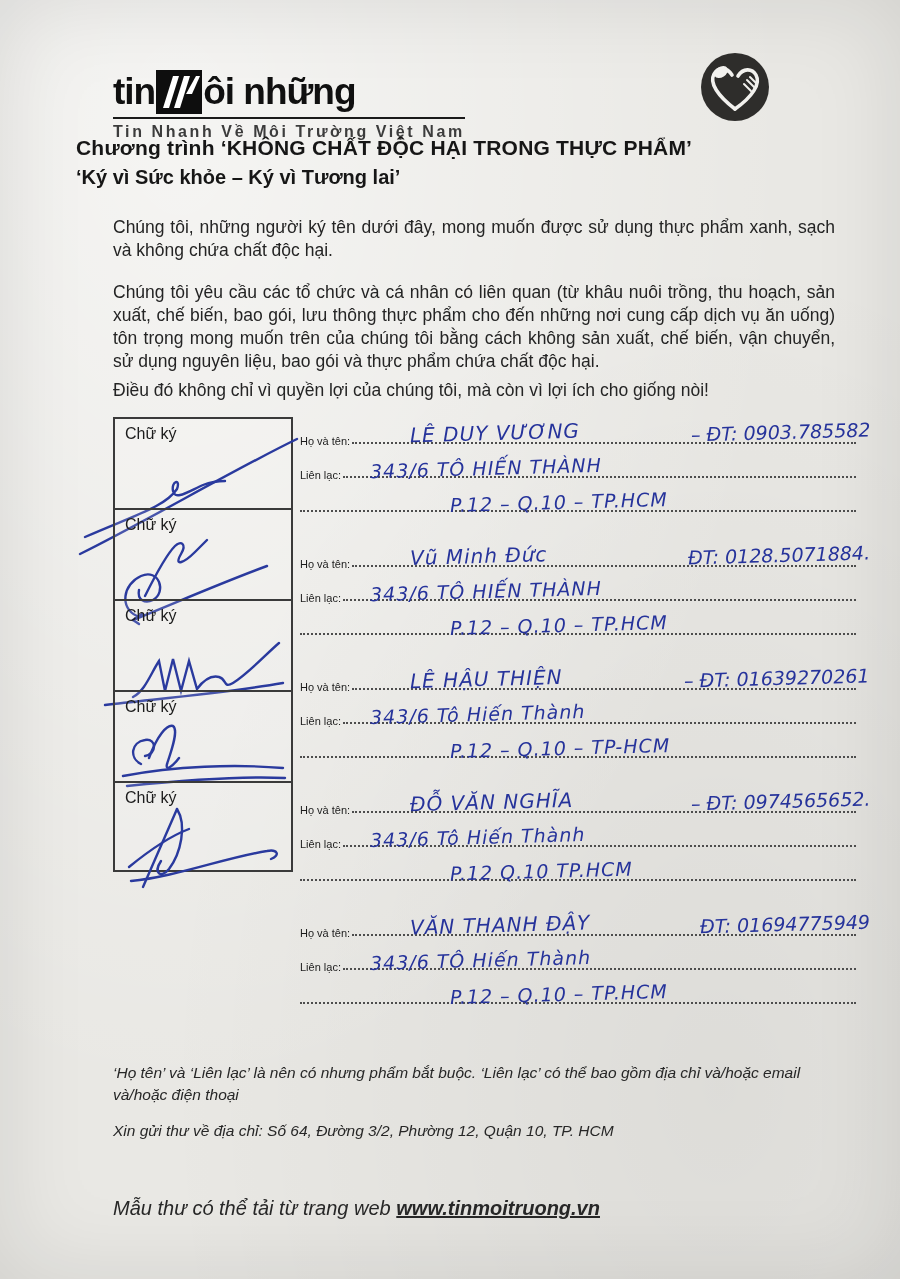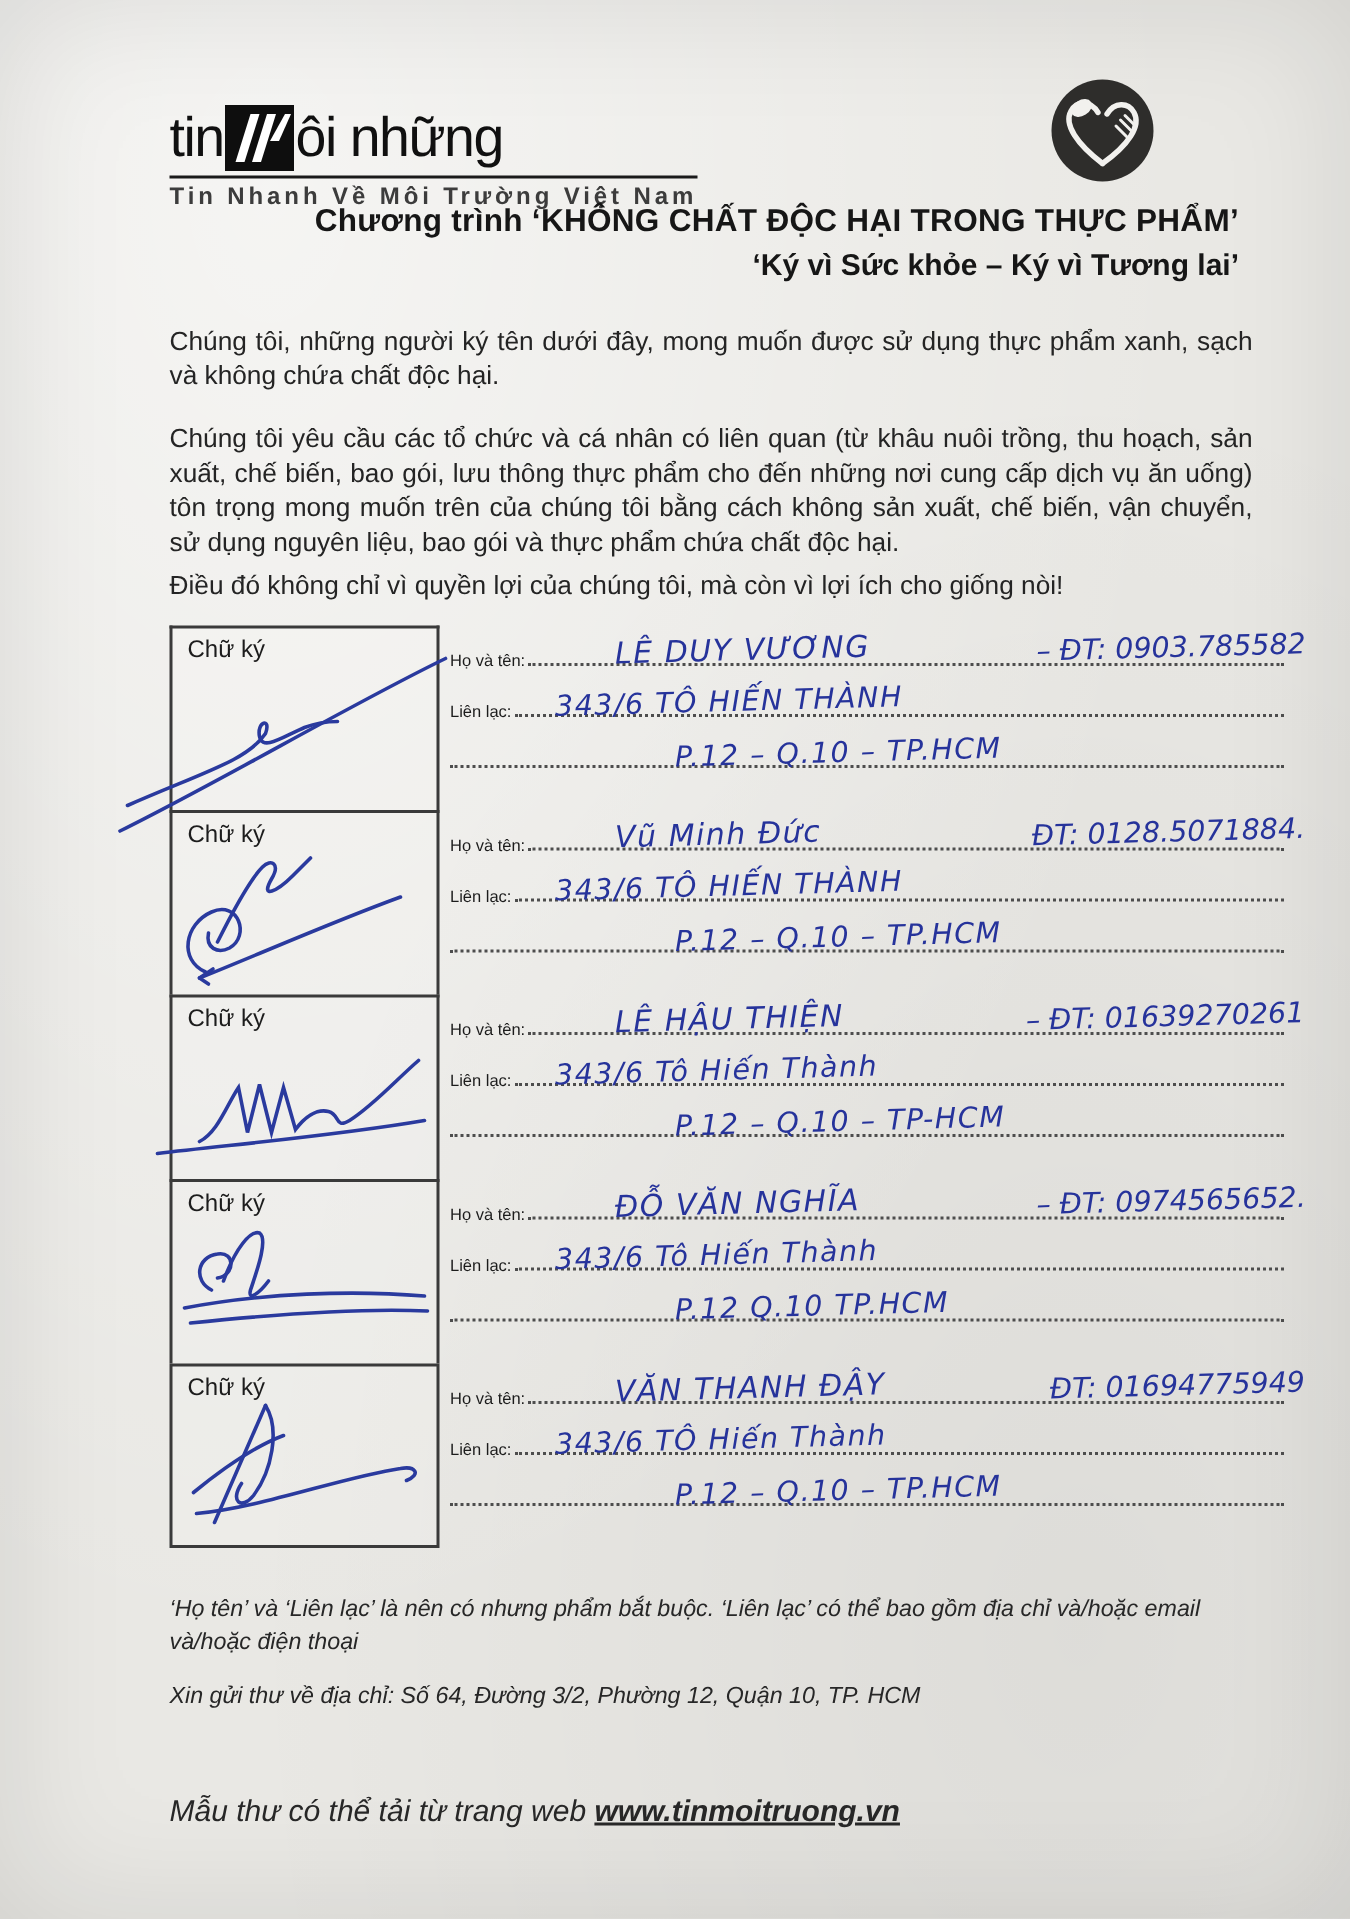--- a/index.html
+++ b/index.html
@@ -10,42 +10,42 @@
       radial-gradient(ellipse at 20% 10%, rgba(255,255,255,.55), rgba(255,255,255,0) 60%),
       radial-gradient(ellipse at 80% 85%, rgba(0,0,0,.05), rgba(0,0,0,0) 55%),
       #e9e8e4;
     color:#1e1e1e;
   }
   .vignette{position:absolute;inset:0;box-shadow:inset 0 0 90px rgba(0,0,0,.10);pointer-events:none;}
 
   
   .logo-block{position:absolute;left:113px;top:70px;}
   .logo-line{display:flex;align-items:center;}
-  .logo-txt{font-weight:normal;font-size:37px;letter-spacing:-1px;color:#101010;}
+  .logo-txt{font-weight:bold;font-size:37px;letter-spacing:-1px;color:#101010;}
   .logo-m{width:46px;height:44px;background:#0e0e0e;margin:0 1px;position:relative;display:inline-block;}
   .logo-m svg{position:absolute;inset:0;}
   .logo-tagline{margin-top:3px;border-top:2px solid #1a1a1a;padding-top:4px;
     font-size:16px;font-weight:bold;letter-spacing:2.6px;color:#3c3c3c;}
   .heart-logo{position:absolute;left:694px;top:46px;width:82px;height:82px;}
 
   
-  .title{position:absolute;left:106px;top:136px;width:720px;text-align:right;}
+  .title{position:absolute;left:76px;top:136px;width:720px;text-align:left;}
   .title .t1{font-size:21px;font-weight:bold;letter-spacing:.2px;color:#161616;}
   .title .t2{font-size:20px;font-weight:bold;margin-top:6px;color:#161616;}
 
   
   .para{position:absolute;left:113px;width:722px;font-size:17.5px;line-height:1.32;
     color:#242424;text-align:justify;}
   .p1{top:216px;}
   .p2{top:281px;}
   .p3{top:379px;}
 
   
   .sig-col{position:absolute;left:113px;top:417px;width:180px;}
-  .sig-box{box-sizing:border-box;height:123px;border:2px solid #3a3a3a;border-bottom:none;
+  .sig-box{box-sizing:border-box;height:91px;border:2px solid #3a3a3a;border-bottom:none;
     position:relative;background:rgba(255,255,255,.14);}
   .sig-box:last-child{border-bottom:2px solid #3a3a3a;}
   .sig-label{font-size:16px;color:#1c1c1c;padding:6px 0 0 10px;}
   .sig-box svg{position:absolute;left:0;top:0;overflow:visible;}
 
   .rows-col{position:absolute;left:300px;top:417px;width:556px;}
   .frow{box-sizing:border-box;height:123px;position:relative;}
   .fline{position:absolute;left:0;right:0;display:flex;align-items:flex-end;height:24px;}
   .fl1{top:6px;} .fl2{top:40px;} .fl3{top:74px;}
   .flabel{font-size:11px;color:#1c1c1c;white-space:nowrap;padding-right:2px;}

